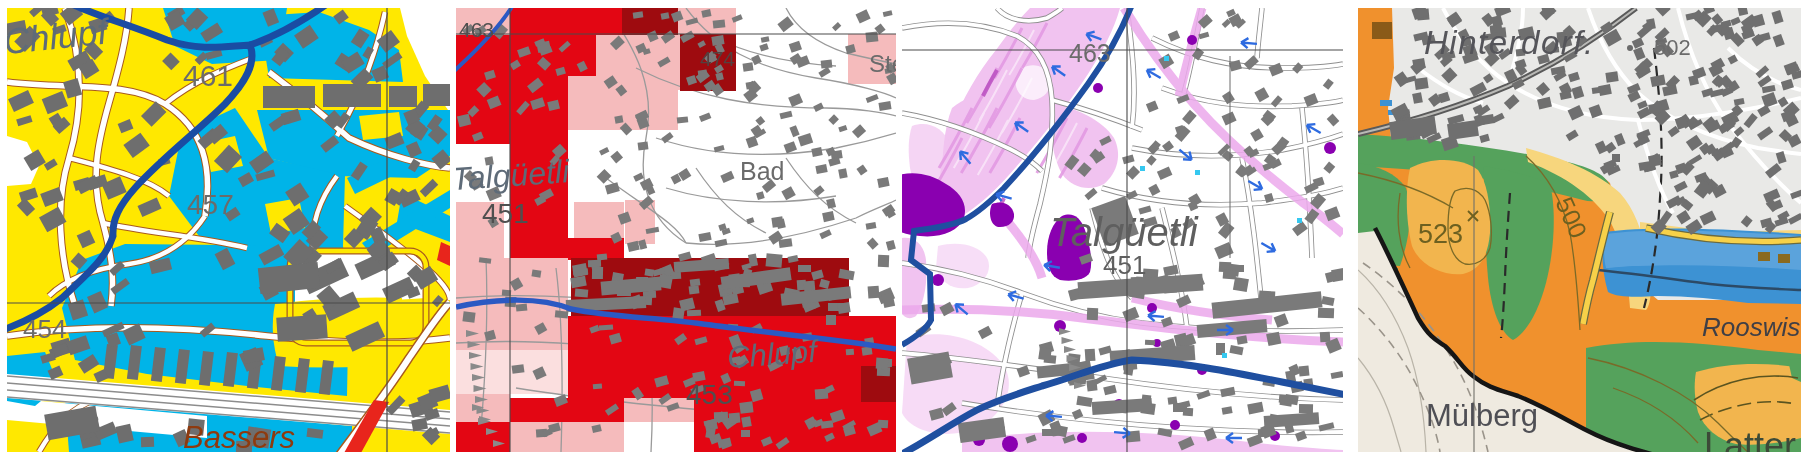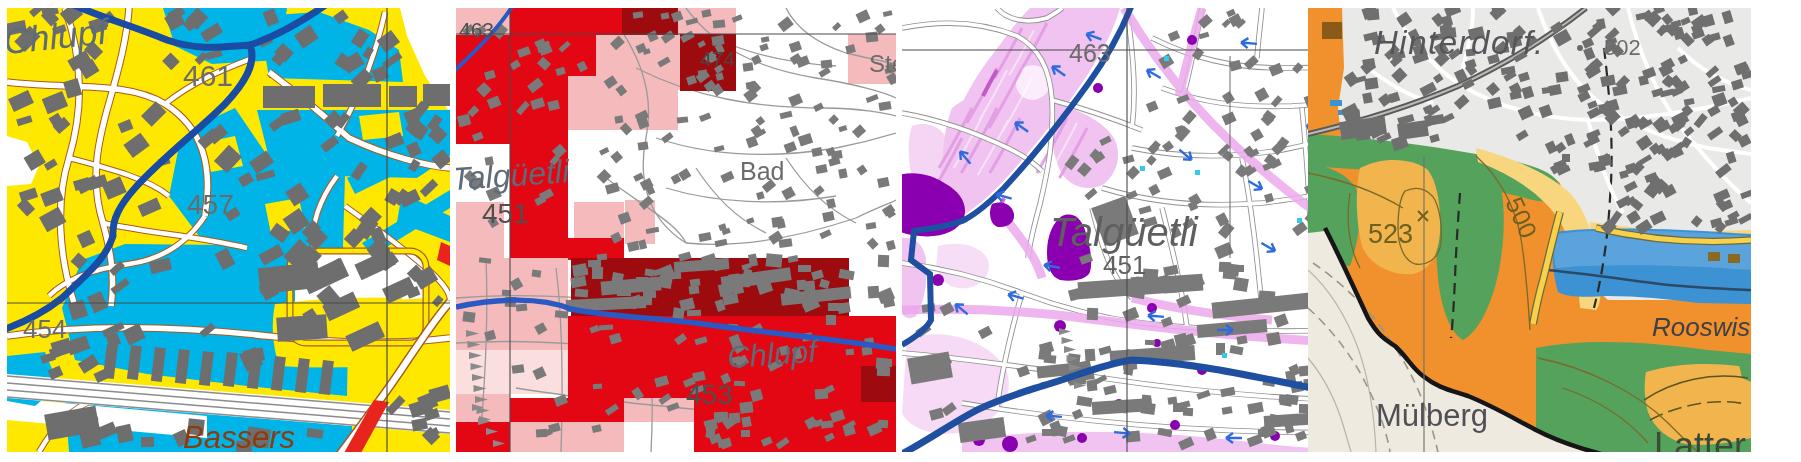--- a/index.html
+++ b/index.html
@@ -1000,21 +1000,21 @@
         </g>
       </g>
       <line x1="0" y1="42" x2="441" y2="42" stroke="#4a4a4a" stroke-width="1.1"></line>
       <line x1="225" y1="0" x2="225" y2="444" stroke="#4a4a4a" stroke-width="1.1"></line>
       <line x1="328" y1="48" x2="328" y2="250" stroke="#6a6a6a" stroke-width="1"></line>
       <text x="167" y="54" font-size="25" fill="#6B6B6B">463</text>
       <text x="148" y="238" font-size="40" font-style="italic" fill="#5F5F5F">Talgüetli</text>
       <text x="201" y="266" font-size="26" fill="#5F5F5F">451</text>
     </svg></div>
 
-<div class="p" style="left:1308px;width:372px;height:444px"><svg width="443" height="444" viewBox="0 0 443 444" xmlns="http://www.w3.org/2000/svg" font-family="Liberation Sans, sans-serif">
+<div class="p" style="left:1358px;width:372px;height:444px"><svg width="443" height="444" viewBox="0 0 443 444" xmlns="http://www.w3.org/2000/svg" font-family="Liberation Sans, sans-serif">
       <rect x="0" y="0" width="443" height="444" fill="#E9E9E7"></rect>
       <path d="M0,128 C60,132 120,140 170,148 C210,155 240,162 252,175 C258,195 256,215 262,235 C272,262 285,280 300,292 L443,292 L443,444 L0,444 Z" fill="#F0912D"></path>
       <polygon points="0,0 34,0 36,60 30,100 34,140 0,140" fill="#F0912D"></polygon>
       <rect x="14" y="14" width="20" height="17" fill="#8A5A18"></rect>
       <rect x="22" y="92" width="12" height="6" fill="#3D92D3"></rect>
       <rect x="30" y="102" width="10" height="5" fill="#3D92D3"></rect>
       <path d="M0,126 C70,130 140,140 200,152 C230,158 248,166 252,178 C250,190 240,196 225,192 C180,180 120,168 60,162 L0,158 Z" fill="#55A25C"></path>
       <path d="M0,155 C20,158 38,165 48,180 C55,200 52,230 42,258 L0,255 Z" fill="#55A25C"></path>
       <path d="M126,158 C150,162 175,168 192,176 C198,200 197,240 188,275 C180,305 168,325 155,332 C142,325 133,300 130,270 C127,235 125,190 126,158 Z" fill="#55A25C"></path>
       <path d="M228,340 C280,330 340,334 400,342 L443,346 L443,444 L228,444 Z" fill="#55A25C"></path>

